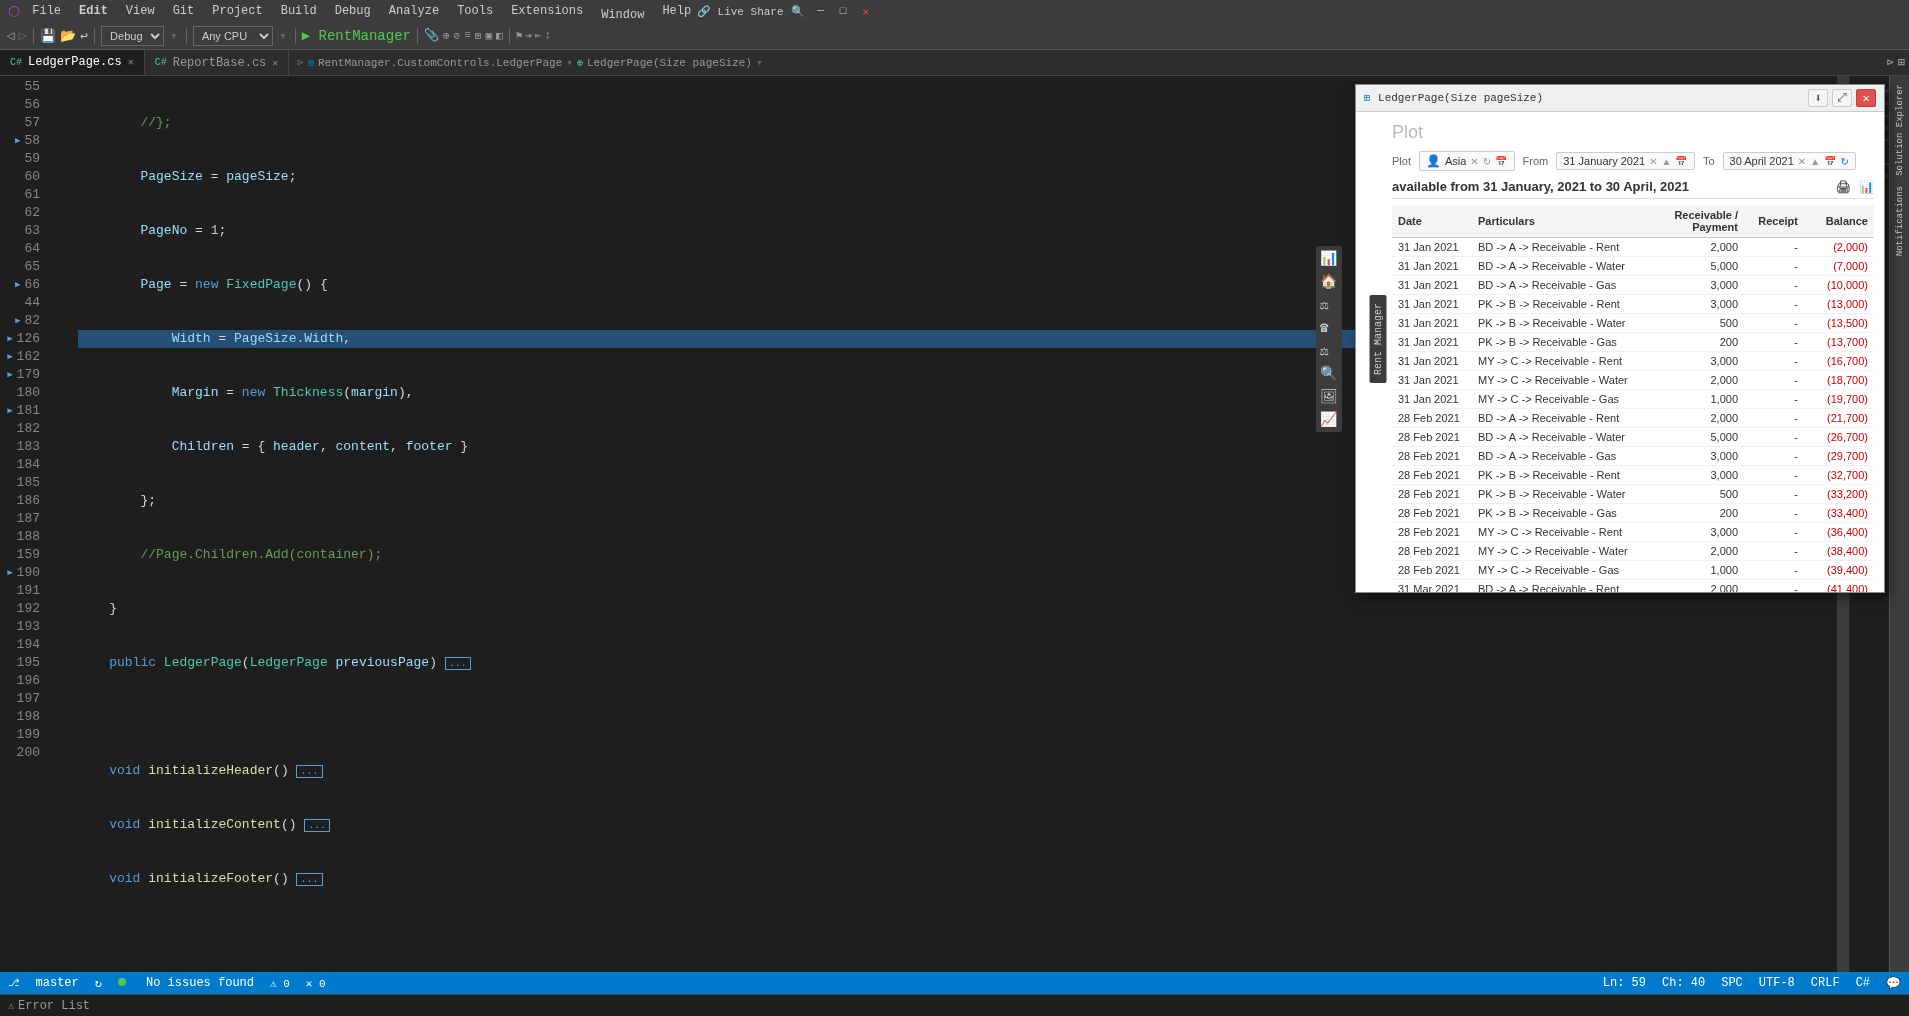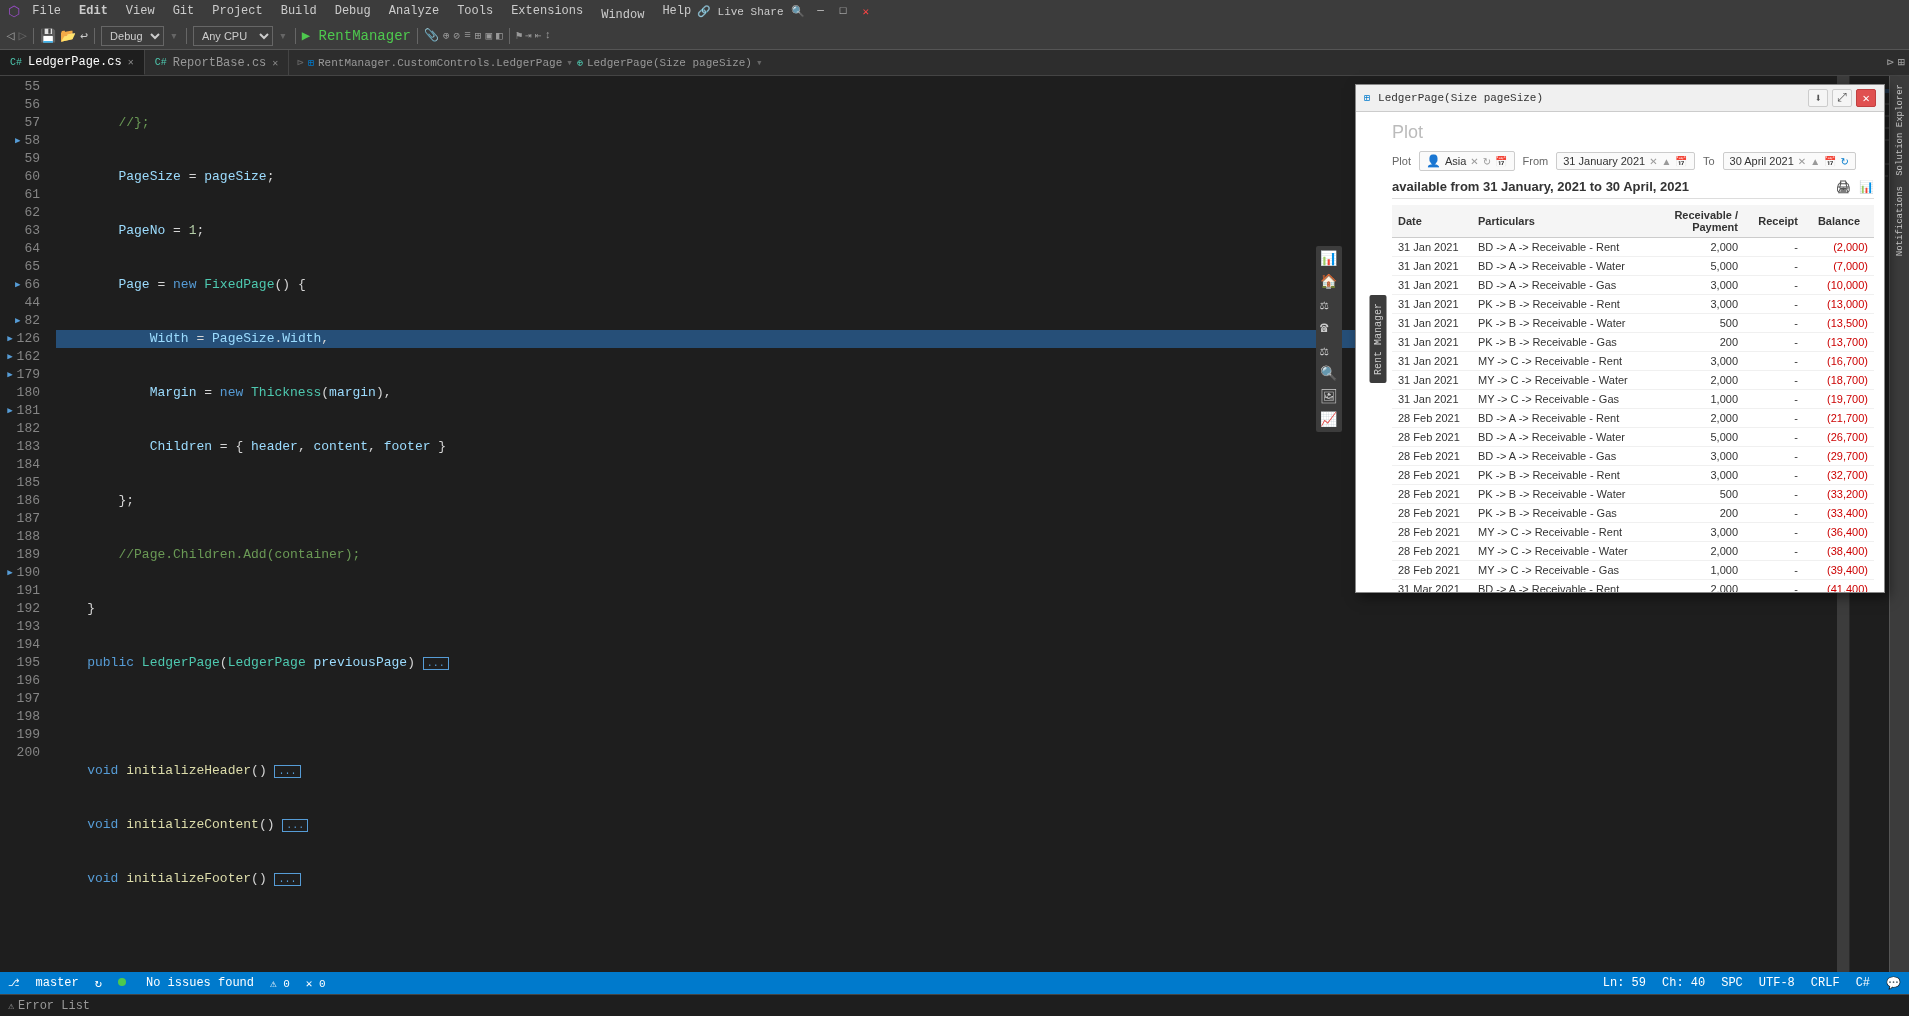--- a/index.html
+++ b/index.html
@@ -158,21 +158,21 @@
   </div>
   <div style="margin-left:auto;display:flex;align-items:center;padding-right:4px;gap:4px;">
     <span style="color:#999;cursor:pointer;font-size:12px;">⊳</span>
     <span style="color:#999;cursor:pointer;font-size:12px;">⊞</span>
   </div>
 </div>
 
 <div style="display:flex;height:calc(1016px - 22px - 28px - 26px - 44px);position:relative;">
 
   <div class="code-editor" style="width:900px;">
-    <div class="code-lines" style="height:100%;">
+    <div class="code-lines" style="height:100%;gap:22px;">
       <div class="line-numbers">
         <div>55</div>
         <div>56</div>
         <div>57</div>
         <div style="display:flex;align-items:center;justify-content:flex-end;gap:2px;"><span style="color:#569cd6;font-size:9px;margin-right:2px;">▶</span>58</div>
         <div>59</div>
         <div>60</div>
         <div>61</div>
         <div>62</div>
         <div>63</div>
@@ -186,21 +186,21 @@
         <div style="display:flex;align-items:center;justify-content:flex-end;gap:2px;"><span style="color:#569cd6;font-size:9px;margin-right:2px;">▶</span>179</div>
         <div>180</div>
         <div style="display:flex;align-items:center;justify-content:flex-end;gap:2px;"><span style="color:#569cd6;font-size:9px;margin-right:2px;">▶</span>181</div>
         <div>182</div>
         <div>183</div>
         <div>184</div>
         <div>185</div>
         <div>186</div>
         <div>187</div>
         <div>188</div>
-        <div>189</div>
+        <div>159</div>
         <div style="display:flex;align-items:center;justify-content:flex-end;gap:2px;"><span style="color:#569cd6;font-size:9px;margin-right:2px;">▶</span>190</div>
         <div>191</div>
         <div>192</div>
         <div>193</div>
         <div>194</div>
         <div>195</div>
         <div>196</div>
         <div>197</div>
         <div>198</div>
         <div>199</div>
@@ -322,21 +322,21 @@
         <span style="cursor:pointer;color:#555;font-size:12px;">📊</span>
       </div>
 
       <table class="report-table">
         <thead>
           <tr>
             <th style="width:80px;">Date</th>
             <th>Particulars</th>
             <th class="right" style="width:90px;">Receivable /<br>Payment</th>
             <th class="right" style="width:60px;">Receipt</th>
-            <th class="right" style="width:70px;text-align:center;">Balance</th>
+            <th class="right" style="width:70px;">Balance</th>
           </tr>
         </thead>
         <tbody id="report-tbody">
         <tr>
         <td>31 Jan 2021</td>
         <td>BD -&gt; A -&gt; Receivable - Rent</td>
         <td class="right">2,000</td>
         <td class="right">-</td>
         <td class="right red">(2,000)</td>
       </tr>

